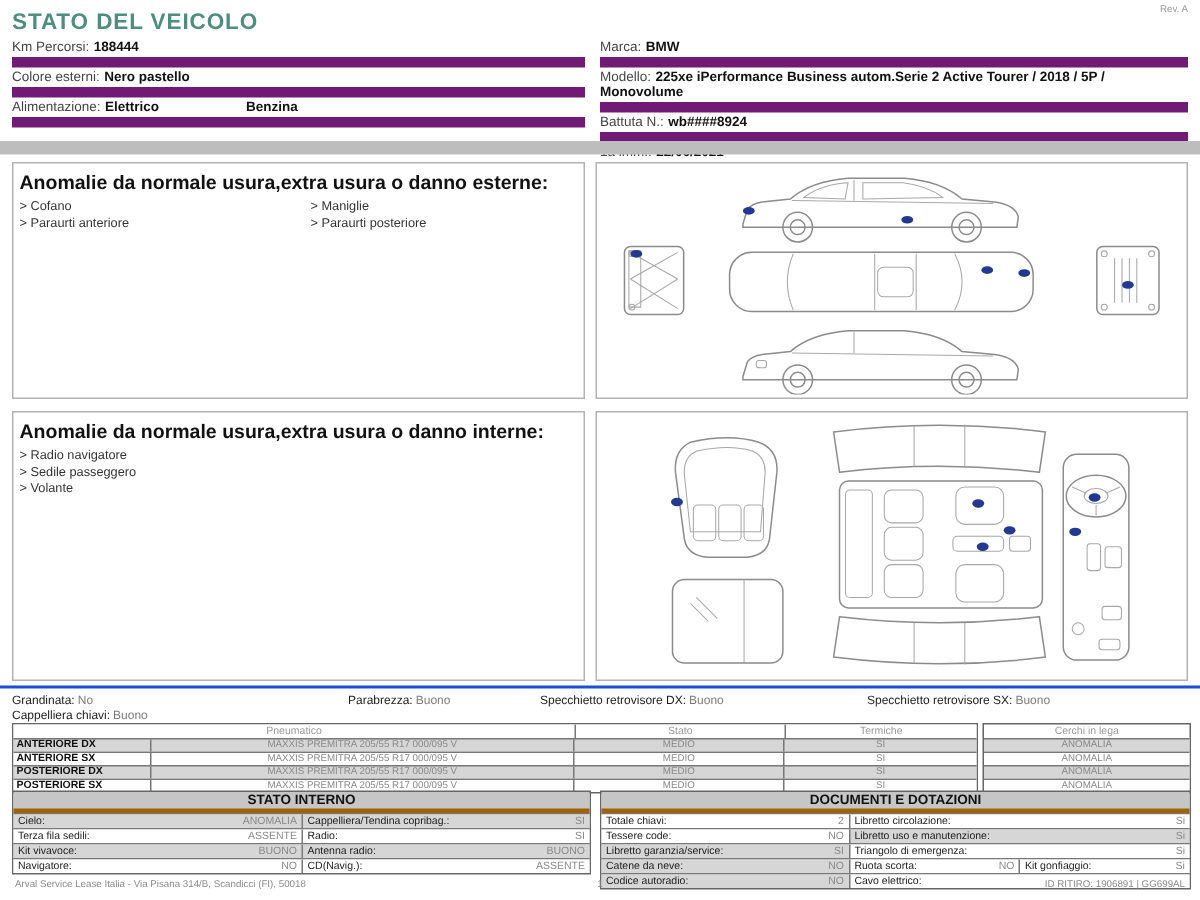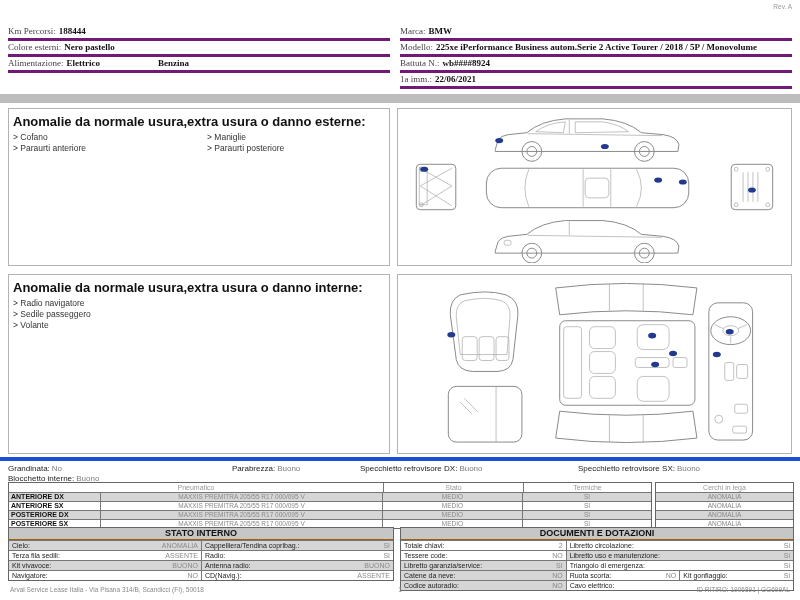--- a/index.html
+++ b/index.html
@@ -6,38 +6,38 @@
   .page{position:relative;width:800px;height:600px;background:#fff;
         font-family:"Liberation Sans",sans-serif;color:#222;overflow:hidden;}
   .abs{position:absolute;}
   
   .title{left:8px;top:6px;font-size:15px;font-weight:bold;letter-spacing:.6px;color:#4e8e7e;}
   .rev{right:8px;top:3px;font-size:6.5px;color:#999;}
   
   .info{font-size:9px;}
   .info-left{left:8px;top:25px;width:382px;}
   .info-right{left:400px;top:25px;width:392px;}
-  .irow{border-bottom:3px solid #701a75;padding:1px 0 2px 0;line-height:10px;font-family:Liberation Serif, serif;}
+  .irow{border-bottom:7px solid #701a75;padding:1px 0 2px 0;line-height:10px;}
   .irow .lab{color:#444;}
   .irow .val{font-weight:bold;color:#111;margin-left:3px;}
   .irow .val2{font-weight:bold;color:#111;margin-left:58px;}
   
   .graybar{left:0;top:94px;width:800px;height:9px;background:#bdbdbd;}
   
   .secbox{border:1px solid #b3b3b3;background:#fff;}
   .ext-left{left:8px;top:108px;width:380px;height:156px;}
   .ext-right{left:397px;top:108px;width:393px;height:156px;}
   .int-left{left:8px;top:274px;width:380px;height:178px;}
   .int-right{left:397px;top:274px;width:393px;height:178px;}
   .sec-head{font-size:13px;font-weight:bold;color:#111;padding:5px 4px 3px 4px;}
   .sec-cols{display:flex;padding:0 4px;gap:16px;}
   .sec-col{width:50%;font-size:8.5px;color:#333;line-height:10px;}
   .sec-col div{margin-bottom:1px;}
   
-  .summary{left:0;top:457px;width:800px;height:24px;border-top:4px solid #1d4ed8;font-size:8px;}
+  .summary{left:0;top:457px;width:800px;height:24px;border-top:2px solid #1d4ed8;font-size:8px;}
   .sum-item .lab{color:#222;}
   .sum-item .val{color:#7d7d7d;margin-left:2px;}
   
   .ttable{left:8px;top:482px;width:642px;border:1px solid #666;}
   .cbox{left:655px;top:482px;width:137px;border:1px solid #666;}
   .thead{display:flex;height:9px;line-height:9px;font-size:7px;color:#9a9a9a;background:#fff;}
   .trow{display:flex;height:8px;line-height:8px;font-size:6.5px;border-top:1px solid #777;}
   .shade{background:#d6d6d6;}
   .tc{overflow:hidden;white-space:nowrap;}
   .tc.lab{width:92px;font-weight:bold;color:#111;font-size:7px;padding-left:2px;border-right:1px solid #777;box-sizing:border-box;}
@@ -47,21 +47,21 @@
   .th-pneu{width:374px;text-align:center;}
   .th-st{width:140px;text-align:center;border-left:1px solid #777;box-sizing:border-box;}
   .th-tm{width:128px;text-align:center;border-left:1px solid #777;box-sizing:border-box;}
   .chead{height:9px;line-height:9px;font-size:7px;color:#9a9a9a;text-align:center;}
   .crow{height:8px;line-height:8px;font-size:6.5px;color:#8a8a8a;text-align:center;border-top:1px solid #777;}
   
   .panel{border:1px solid #666;}
   .panel-left{left:8px;top:527px;width:384px;}
   .panel-right{left:400px;top:527px;width:392px;}
   .phead{height:11px;line-height:11px;background:#c6c6c6;text-align:center;
-         font-weight:bold;font-size:9px;color:#111;border-bottom:1px solid #a16207;}
+         font-weight:bold;font-size:9px;color:#111;border-bottom:3px solid #a16207;}
   .prow{display:flex;height:9px;line-height:9px;font-size:7px;border-top:1px solid #777;}
   .prow:first-of-type{border-top:none;}
   .pcell{display:flex;justify-content:space-between;padding:0 3px;box-sizing:border-box;overflow:hidden;white-space:nowrap;}
   .pcell+.pcell{border-left:1px solid #777;}
   .pc-half{width:50%;}
   .pc-l{width:42%;}
   .pc-r{width:58%;}
   .pc-r3a{width:29%;}
   .pc-r3b{width:29%;}
   .plab{color:#1c1c1c;}
@@ -76,20 +76,21 @@
   svg *{vector-effect:non-scaling-stroke;}
   .ln{fill:none;stroke:#8b8b8b;stroke-width:1;}
   .lnl{fill:none;stroke:#a8a8a8;stroke-width:.7;}
   .dot{fill:#22398f;stroke:none;}
 </style>
 </head>
 <body>
 
 <div class="page">
 
+  <div class="abs title">STATO DEL VEICOLO</div>
   <div class="abs rev">Rev. A</div>
 
   <div class="abs info info-left">
     <div class="irow">
       <span class="lab">Km Percorsi:</span><span class="val">188444</span>
     </div>
     <div class="irow">
       <span class="lab">Colore esterni:</span><span class="val">Nero pastello</span>
     </div>
     <div class="irow">
@@ -248,21 +249,21 @@
     <span class="abs sum-item" style="left:232px;top:3px;">
       <span class="lab">Parabrezza:</span><span class="val">Buono</span>
     </span>
     <span class="abs sum-item" style="left:360px;top:3px;">
       <span class="lab">Specchietto retrovisore DX:</span><span class="val">Buono</span>
     </span>
     <span class="abs sum-item" style="left:578px;top:3px;">
       <span class="lab">Specchietto retrovisore SX:</span><span class="val">Buono</span>
     </span>
     <span class="abs sum-item" style="left:8px;top:13px;">
-      <span class="lab">Blocchetto interne:</span><span class="val">Buono</span>
+      <span class="lab">Cappelliera chiavi:</span><span class="val">Buono</span>
     </span>
   </div>
 
   <div class="abs ttable">
     <div class="thead">
       <div class="th-pneu">Pneumatico</div>
       <div class="th-st">Stato</div>
       <div class="th-tm">Termiche</div>
     </div>
     <div class="trow shade">

